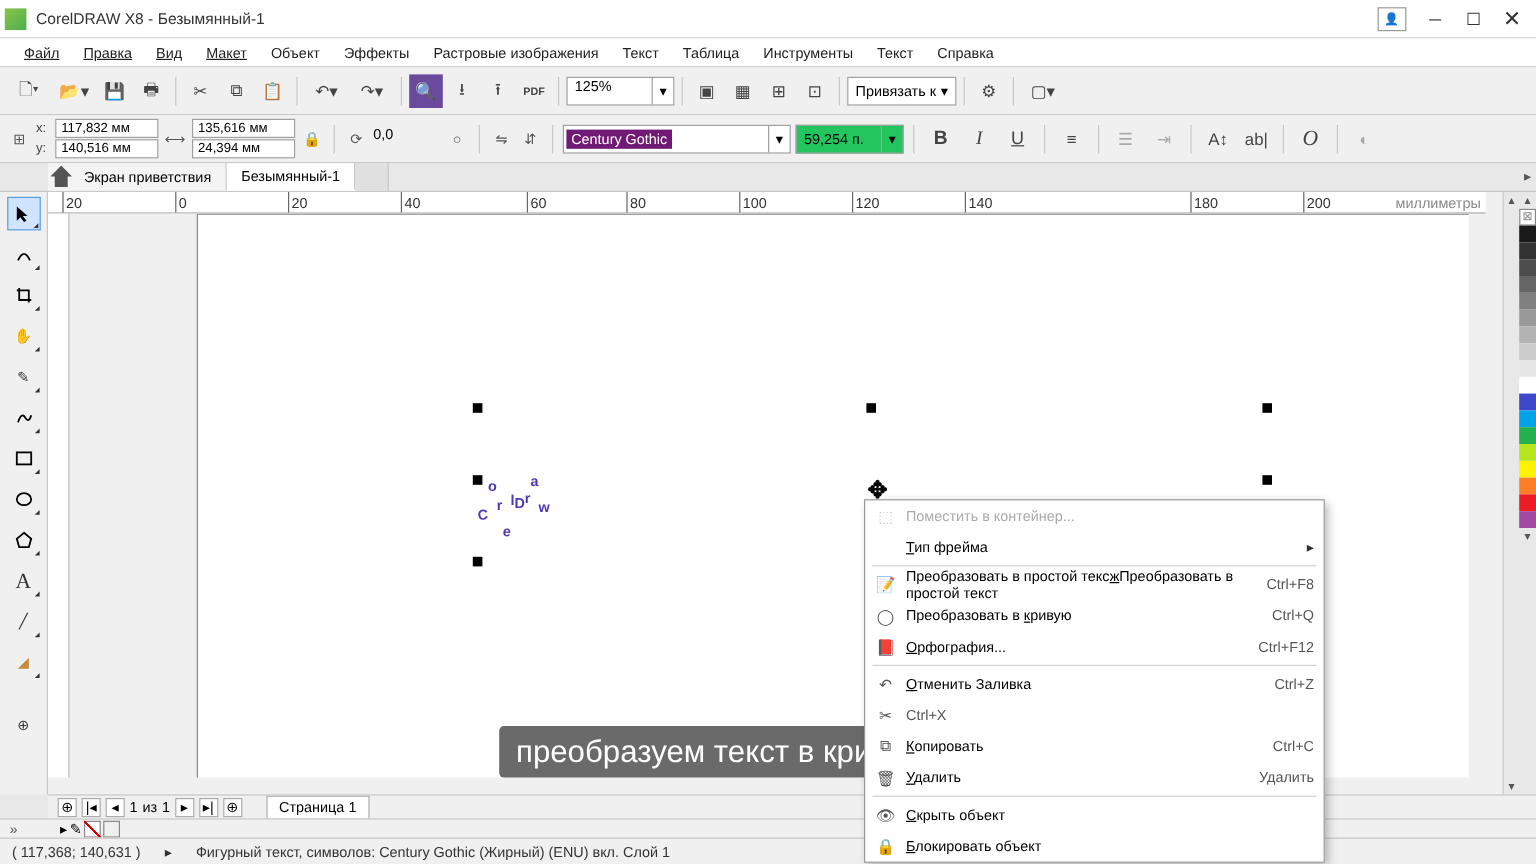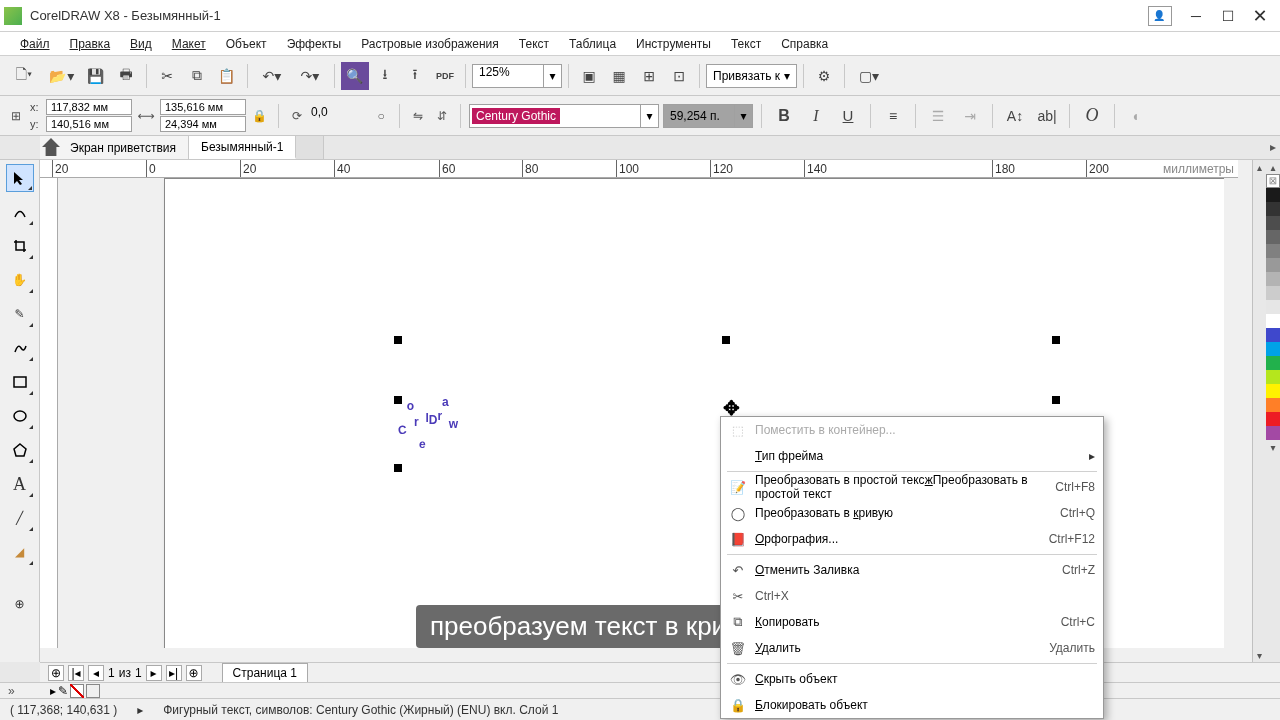--- a/index.html
+++ b/index.html
@@ -22,23 +22,23 @@
 .zoom span{padding-left:6px}
 .zoom .dd{position:absolute;right:0;width:18px;height:100%;border-left:1px solid #a0a0a0;display:flex;align-items:center;justify-content:center}
 .snap{padding:0 6px;height:24px;border:1px solid #a0a0a0;background:#fff;display:flex;align-items:center;gap:4px}
 .propbar{height:40px;background:#f0f0f0;display:flex;align-items:center;padding:0 6px;gap:4px;border-bottom:1px solid #c8c8c8}
 .coordbox{display:flex;flex-direction:column;gap:1px}
 .coordrow{display:flex;align-items:center;gap:4px}
 .coordrow label{width:12px;font-size:11px;color:#444}
 .coordrow .inp{width:86px;height:16px;border:1px solid #a0a0a0;background:#fff;font-size:11px;padding-left:4px;line-height:14px}
 .ficon{width:20px;height:20px;display:flex;align-items:center;justify-content:center;color:#555}
 .fontbox{width:190px;height:24px;border:1px solid #a0a0a0;background:#fff;display:flex;align-items:center;position:relative}
-.fontbox .sel{background:#be185d;color:#fff;padding:1px 4px;margin-left:2px}
+.fontbox .sel{background:#701a75;color:#fff;padding:1px 4px;margin-left:2px}
 .fontbox .dd{position:absolute;right:0;width:18px;height:100%;border-left:1px solid #a0a0a0;display:flex;align-items:center;justify-content:center}
-.sizebox{width:90px;height:24px;border:1px solid #a0a0a0;background:#a3a3a3;display:flex;align-items:center;position:relative;padding-left:6px}
+.sizebox{width:90px;height:24px;border:1px solid #a0a0a0;background:#22c55e;display:flex;align-items:center;position:relative;padding-left:6px}
 .sizebox .dd{position:absolute;right:0;width:18px;height:100%;border-left:1px solid #a0a0a0;display:flex;align-items:center;justify-content:center}
 .tabs{height:24px;background:#e8e8e8;display:flex;align-items:stretch;padding-left:40px;border-bottom:1px solid #c8c8c8;position:relative}
 .tabs .home{position:absolute;left:42px;top:2px;width:18px;height:18px;background:#555;clip-path:polygon(50% 0,100% 50%,80% 50%,80% 100%,20% 100%,20% 50%,0 50%)}
 .tab{padding:4px 12px;border-right:1px solid #c8c8c8;background:#f4f4f4;display:flex;align-items:center;font-size:12px}
 .tab.first{padding-left:30px}
 .tab.active{background:#fff;border-bottom:2px solid #fff}
 .tab.blank{width:28px;background:#e0e0e0}
 .tabs .arrow{position:absolute;right:4px;top:4px;color:#555}
 .workarea{position:absolute;left:0;top:160px;right:0;bottom:58px;display:flex}
 .toolbox{width:40px;background:#f0f0f0;border-right:1px solid #c8c8c8;display:flex;flex-direction:column;align-items:center;padding-top:4px;gap:6px}

